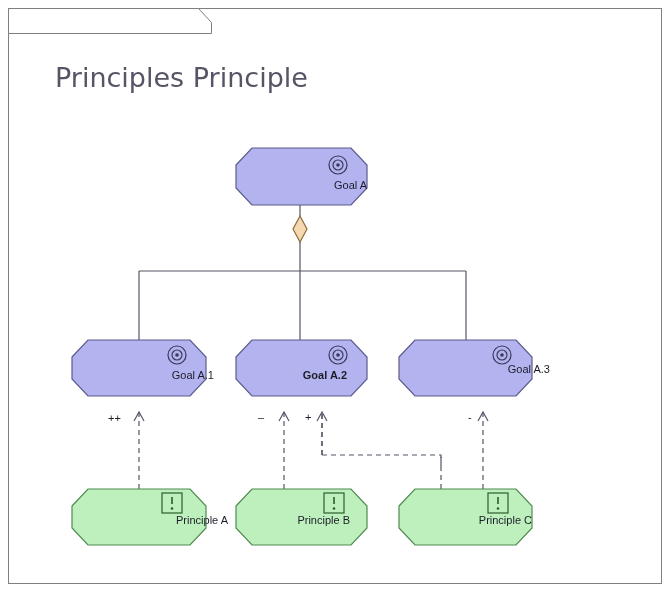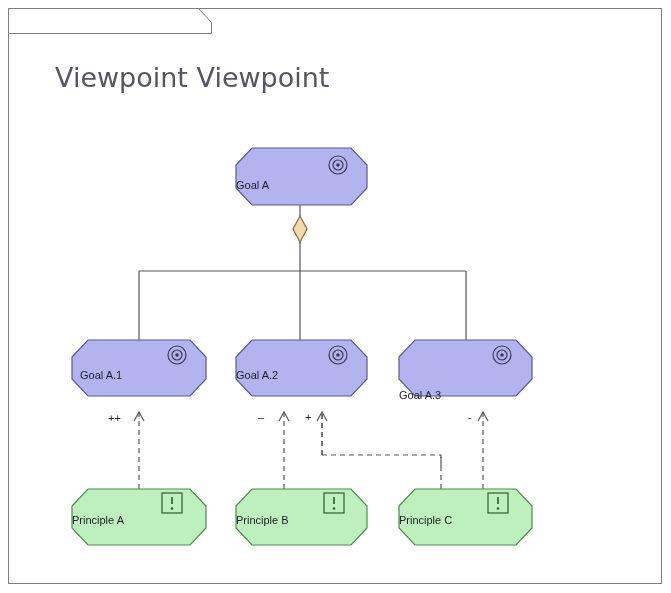--- a/index.html
+++ b/index.html
@@ -59,21 +59,21 @@
   }
   .svg-layer {
     position: absolute;
     left: 0;
     top: 0;
     width: 671px;
     height: 593px;
   }
   .node-label {
     position: absolute;
-    text-align: left;
+    text-align: right;
     font-size: 11px;
     color: #1c1c28;
     white-space: nowrap;
     pointer-events: none;
   }
   .edge-label {
     position: absolute;
     font-size: 11px;
     color: #1c1c28;
     white-space: nowrap;
@@ -85,21 +85,21 @@
 <div id="canvas">
 
   <div class="frame"></div>
 
   <div class="frame-tab">
     <svg width="204" height="26" viewBox="0 0 204 26">
       <path d="M0.5,0.5 L190.5,0.5 L203.5,14.5 L203.5,25.5 L0.5,25.5 Z" fill="#ffffff" stroke="#7f7f7f" stroke-width="1"></path>
     </svg>
   </div>
 
-  <div class="diagram-title">Viewpoint Viewpoint</div>
+  <div class="diagram-title">Principles Principle</div>
 
   <svg class="svg-layer" viewBox="0 0 671 593">
     <defs>
       <marker id="openArrow" markerWidth="14" markerHeight="14" refX="11" refY="6" orient="auto" markerUnits="userSpaceOnUse">
         <path d="M2,1 L11,6 L2,11" fill="none" stroke="#555566" stroke-width="1.2"></path>
       </marker>
     </defs>
 
     <g>
 
@@ -188,22 +188,22 @@
       <g>
         <rect x="488" y="493" width="20" height="20" fill="#bdf0bd" stroke="#2c5c2c" stroke-width="1.2"></rect>
         <line x1="498" y1="497" x2="498" y2="504" stroke="#2c5c2c" stroke-width="1.6"></line>
         <circle cx="498" cy="508.5" r="1.3" fill="#2c5c2c"></circle>
       </g>
     </g>
   </svg>
 
   <div class="node-label" style="left:236px; top:179px; width:131px;">Goal A</div>
   <div class="node-label" style="left:80px; top:369px; width:134px;">Goal A.1</div>
-  <div class="node-label" style="left:236px; top:369px; width:111px;">Goal A.2</div>
-  <div class="node-label" style="left:399px; top:389px; width:151px;">Goal A.3</div>
+  <div class="node-label" style="left:236px; top:369px; width:111px;font-weight:bold;">Goal A.2</div>
+  <div class="node-label" style="left:399px; top:363px; width:151px;">Goal A.3</div>
   <div class="node-label" style="left:72px; top:514px; width:156px;">Principle A</div>
   <div class="node-label" style="left:236px; top:514px; width:114px;">Principle B</div>
   <div class="node-label" style="left:399px; top:514px; width:133px;">Principle C</div>
 
   <div class="edge-label" style="left:108px; top:412px;">++</div>
   <div class="edge-label" style="left:258px; top:411px;">–</div>
   <div class="edge-label" style="left:305px; top:411px;">+</div>
   <div class="edge-label" style="left:468px; top:411px;">-</div>
 
 </div>

